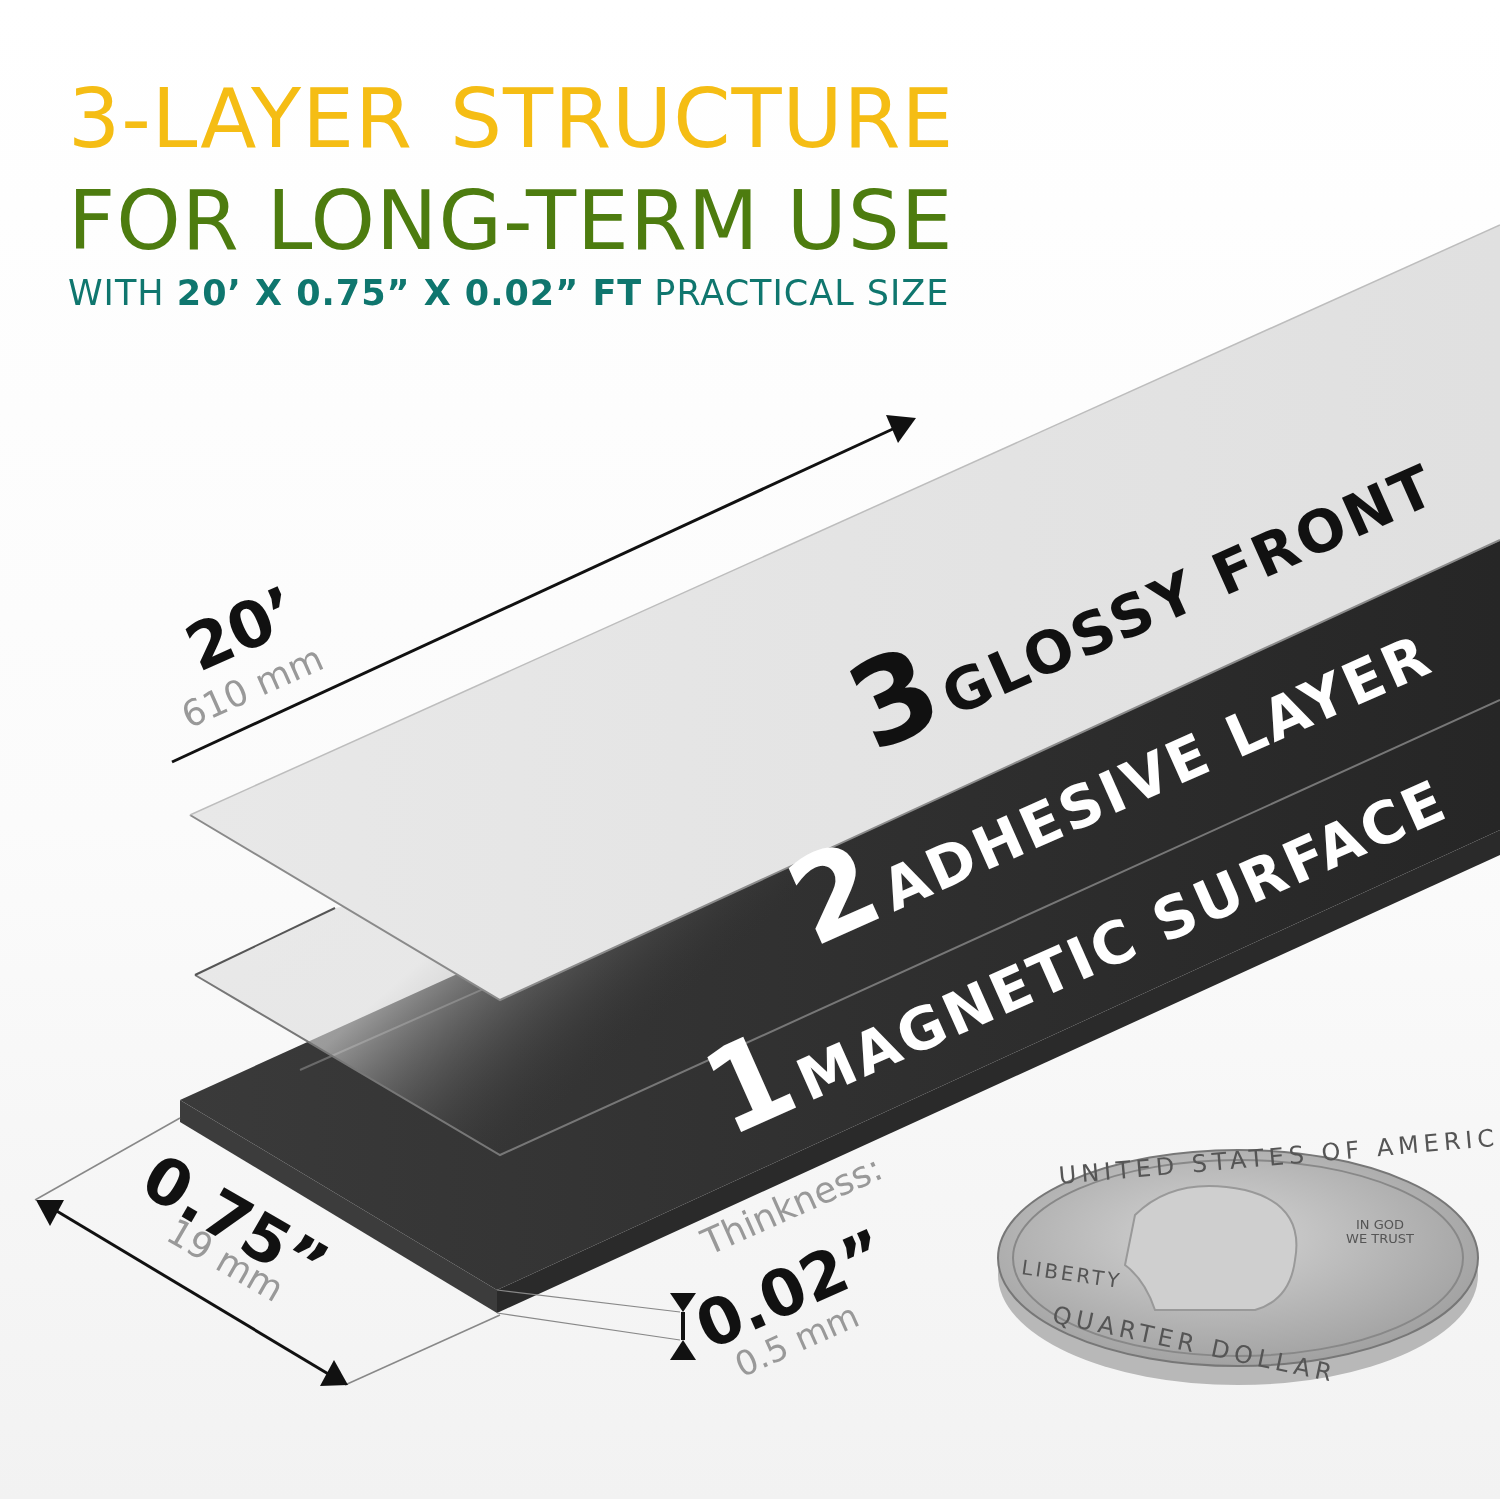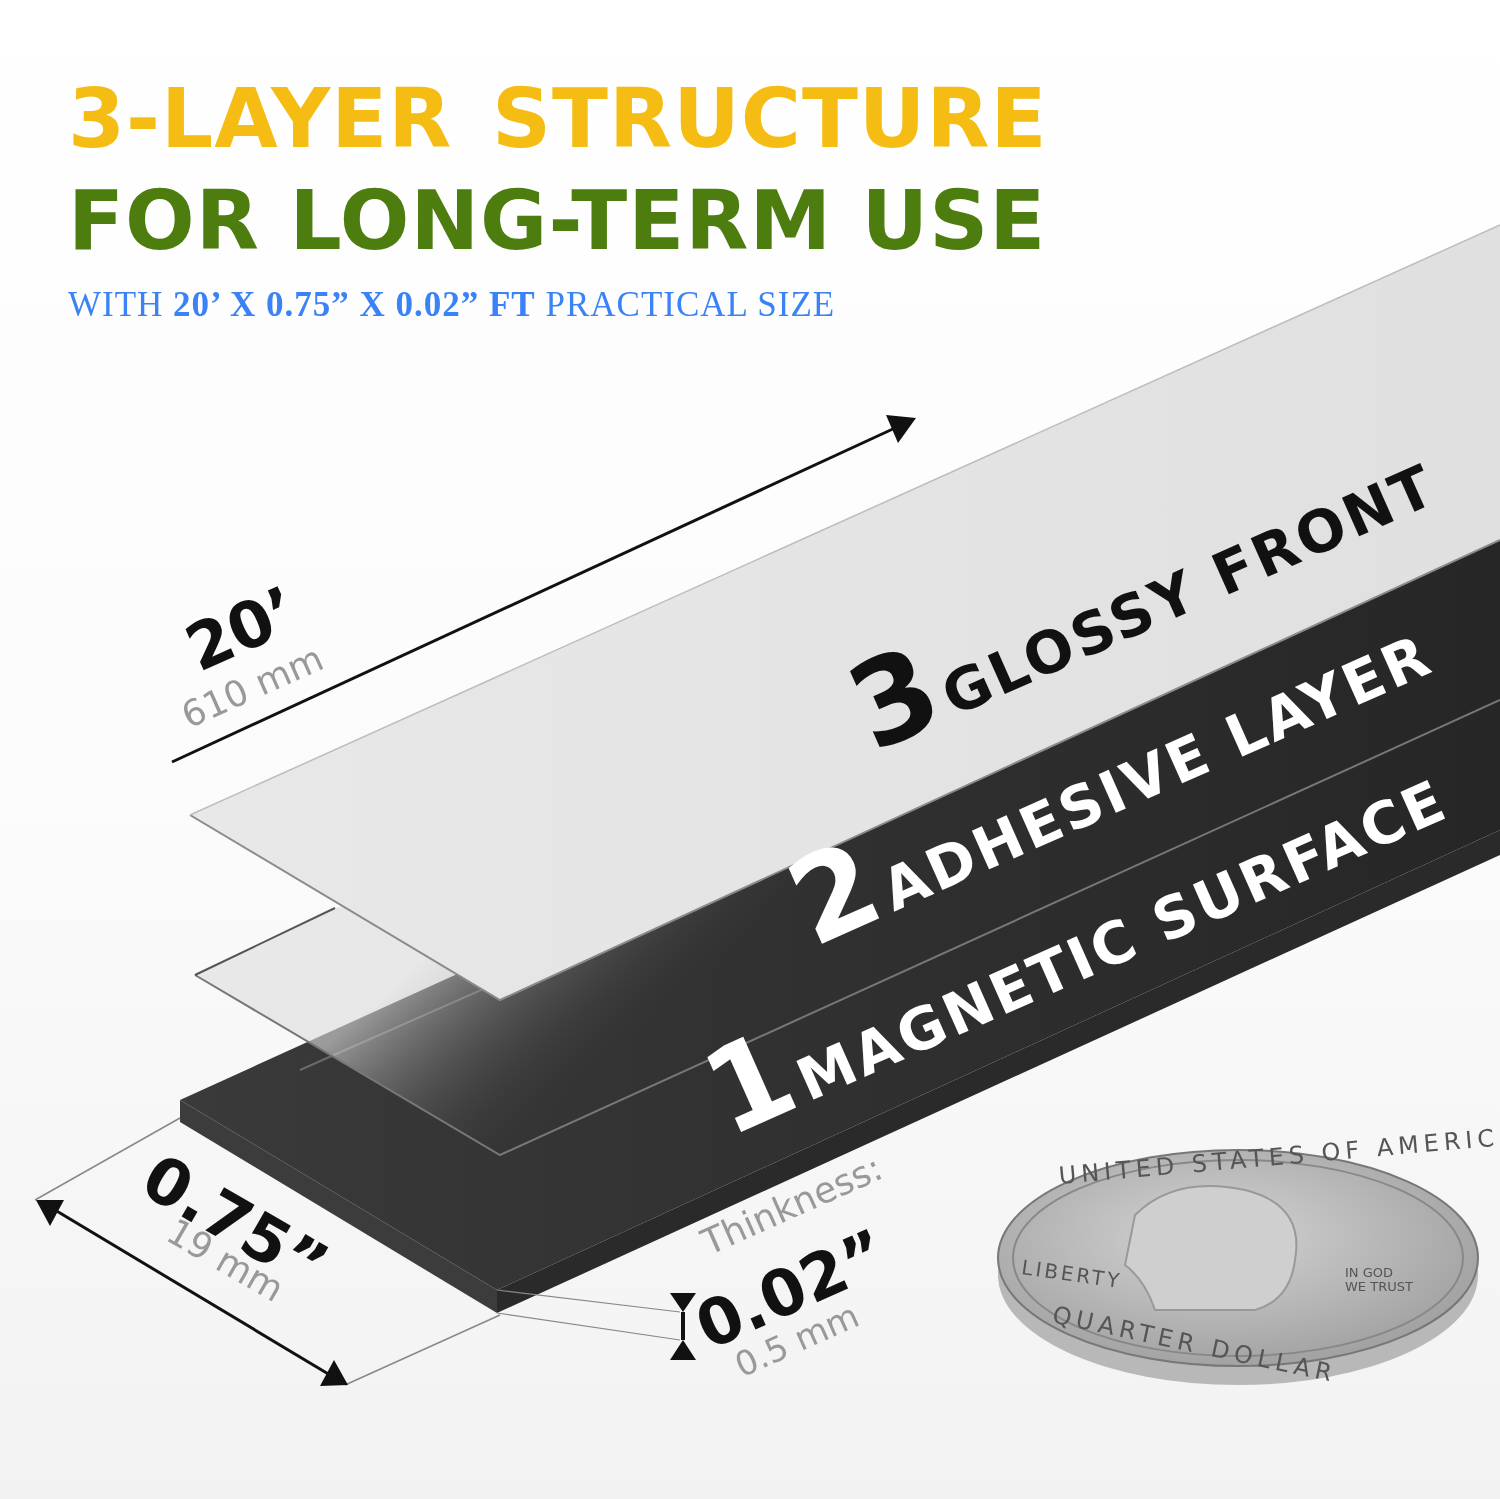--- a/index.html
+++ b/index.html
@@ -1,22 +1,22 @@
 <!DOCTYPE html>
 <html><head>
 <meta charset="utf-8">
 <style>
   html,body{margin:0;padding:0;}
   body{width:1500px;height:1499px;position:relative;overflow:hidden;
     background:linear-gradient(180deg,#ffffff 0%,#fbfbfb 55%,#f2f2f2 100%);
     font-family:"DejaVu Sans","Liberation Sans",sans-serif;}
-  .headline{position:absolute;left:68px;margin:0;font-weight:bold;letter-spacing:1px;}
+  .headline{position:absolute;left:68px;margin:0;font-weight:normal;letter-spacing:1px;}
   .h1{top:78px;font-size:82px;color:#f5bd14;line-height:1;word-spacing:10px;}
   .h2{top:180px;font-size:82px;color:#4d7c0f;line-height:1;}
-  .h3{top:287px;font-size:35px;color:#3b82f6;font-weight:normal;line-height:1;font-family:Liberation Serif, serif;}
+  .h3{top:276px;font-size:35px;color:#0f766e;font-weight:normal;line-height:1;}
   .h3 b{font-weight:bold;}
   svg.scene{position:absolute;left:0;top:0;}
   .lbl{position:absolute;transform-origin:left bottom;white-space:nowrap;font-weight:bold;}
   .layer-num{font-size:118px;}
   .layer-name{font-size:58px;letter-spacing:3px;}
   .dim{position:absolute;transform-origin:left bottom;white-space:nowrap;}
 </style>
 </head>
 <body>
 
@@ -92,21 +92,21 @@
   <g>
     <ellipse cx="1238" cy="1275" rx="240" ry="110" fill="#b8b8b8"></ellipse>
     <ellipse cx="1238" cy="1258" rx="240" ry="108" fill="url(#coinG)" stroke="#777" stroke-width="2"></ellipse>
     <ellipse cx="1238" cy="1258" rx="225" ry="98" fill="none" stroke="#888" stroke-width="2"></ellipse>
     <path d="M1135,1215 q40,-40 110,-25 q60,15 50,70 q-5,40 -40,50 l-100,0 q-10,-30 -30,-45 z" fill="#cfcfcf" stroke="#999" stroke-width="2"></path>
   </g>
 </svg>
 
 <div class="dim" style="left:1060px;top:1162px;font-size:24px;color:#555;transform:rotate(-5deg);letter-spacing:5px;">UNITED STATES OF AMERICA</div>
 <div class="dim" style="left:1020px;top:1255px;font-size:20px;color:#555;transform:rotate(8deg);letter-spacing:3px;">LIBERTY</div>
-<div class="dim" style="left:1345px;top:1266px;font-size:13px;color:#555;width:70px;white-space:normal;text-align:left;line-height:1.1;">IN GOD WE TRUST</div>
+<div class="dim" style="left:1345px;top:1218px;font-size:13px;color:#555;width:70px;white-space:normal;text-align:center;line-height:1.1;">IN GOD WE TRUST</div>
 <div class="dim" style="left:1050px;top:1300px;font-size:24px;color:#555;transform:rotate(12deg);letter-spacing:5px;">QUARTER DOLLAR</div>
 
 <div class="lbl" style="left:885px;top:640px;color:#111;transform:rotate(-24deg);">
   <span class="layer-num">3</span>
   <span class="layer-name">GLOSSY FRONT</span>
 </div>
 <div class="lbl" style="left:825px;top:835px;color:#fff;transform:rotate(-24deg);">
   <span class="layer-num">2</span>
   <span class="layer-name">ADHESIVE LAYER</span>
 </div>

